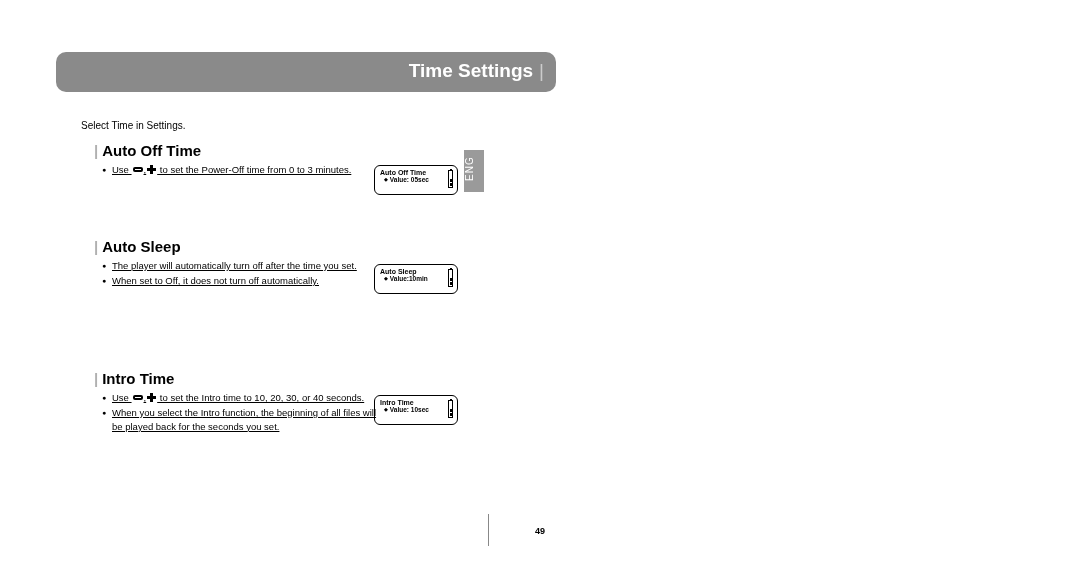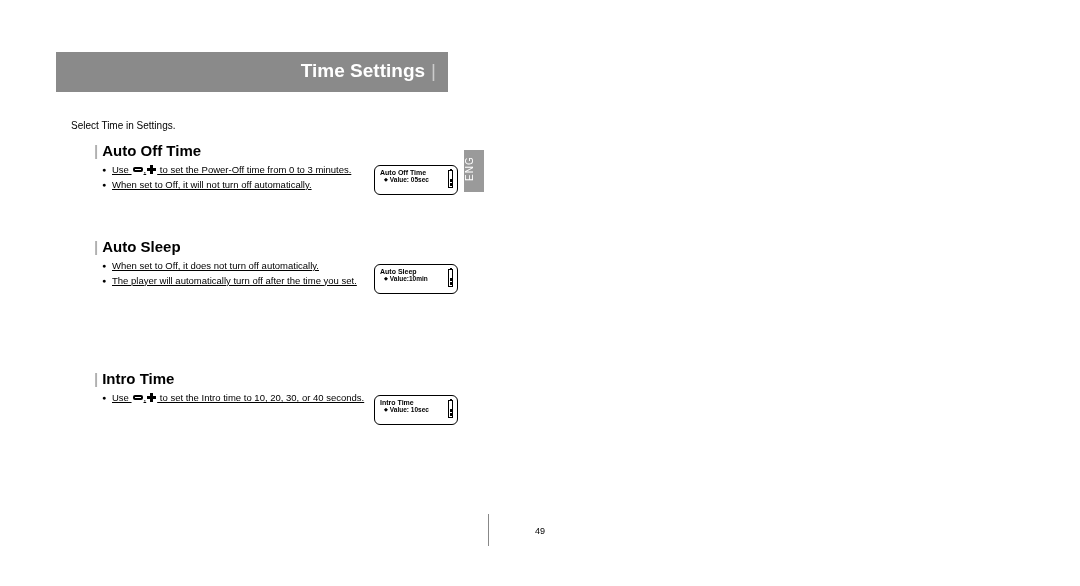--- a/index.html
+++ b/index.html
@@ -8,23 +8,24 @@
     height: 586px;
     background: #fff;
     font-family: Arial, Helvetica, sans-serif;
     position: relative;
     color: #000;
   }
   .header-banner {
     position: absolute;
     top: 52px;
     left: 56px;
-    width: 392px;
+    width: 500px;
     height: 40px;
     background: #8a8a8a;
+    border-radius: 10px;
   }
   .header-title {
     position: absolute;
     right: 12px;
     top: 8px;
     color: #fff;
     font-size: 19px;
     font-weight: bold;
   }
   .header-title .pipe {
@@ -43,21 +44,21 @@
     font-size: 10px;
     letter-spacing: 1px;
     writing-mode: vertical-rl;
     transform: rotate(180deg);
     text-align: center;
     padding-top: 4px;
   }
   .intro-line {
     position: absolute;
     top: 120px;
-    left: 71px;
+    left: 81px;
     font-size: 10px;
   }
   .section-title {
     font-size: 15px;
     font-weight: bold;
     position: absolute;
     text-align: center;
   }
   .section-title .bar {
     color: #b0b0b0;
@@ -154,20 +155,21 @@
     left:1px; width:3px; height:3px;
     background:#000;
   }
 
   .page-num {
     position: absolute;
     bottom: 50px;
     left: 50%;
     transform: translateX(-50%);
     font-size: 9px;
+    font-weight: bold;
   }
   .page-divider {
     position: absolute;
     bottom: 40px;
     left: 488px;
     width: 1px;
     height: 32px;
     background: #888;
   }
 </style>
@@ -182,52 +184,52 @@
 
 <div class="lang-tab">ENG</div>
 
 <div class="intro-line">Select Time in Settings.</div>
 
 <div class="section-title" style="top:142px;left:94px">
   <span class="bar">|</span><span>Auto Off Time</span>
 </div>
 <ul class="bullets" style="top:163px;left:102px">
   <li><span>Use </span><span class="minus-icon"></span>,<span class="plus-icon"></span><span> to set the Power-Off time from 0 to 3 minutes.</span></li>
-  <li>When set to Off, it will not turn off automatically.</li>
 </ul>
 <div class="screen-box" style="top:165px;left:374px">
   <div>Auto Off Time</div>
   <div class="val">Value: 05sec</div>
   <div class="battery">
       <div class="seg" style="bottom:1px"></div>
       <div class="seg" style="bottom:5px"></div>
     </div>
 </div>
 
 <div class="section-title" style="top:238px;left:94px">
   <span class="bar">|</span><span>Auto Sleep</span>
 </div>
 <ul class="bullets" style="top:259px;left:102px">
+  <li>The player will automatically turn off after the time you set.</li>
   <li>When set to Off, it does not turn off automatically.</li>
-  <li>The player will automatically turn off after the time you set.</li>
 </ul>
 <div class="screen-box" style="top:264px;left:374px">
   <div>Auto Sleep</div>
   <div class="val">Value:10min</div>
   <div class="battery">
       <div class="seg" style="bottom:1px"></div>
       <div class="seg" style="bottom:5px"></div>
     </div>
 </div>
 
 <div class="section-title" style="top:370px;left:94px">
   <span class="bar">|</span><span>Intro Time</span>
 </div>
 <ul class="bullets" style="top:391px;left:102px">
   <li><span>Use </span><span class="minus-icon"></span>,<span class="plus-icon"></span><span> to set the Intro time to 10, 20, 30, or 40 seconds.</span></li>
+  <li>When you select the Intro function, the beginning of all files will be played back for the seconds you set.</li>
 </ul>
 <div class="screen-box" style="top:395px;left:374px">
   <div>Intro Time</div>
   <div class="val">Value: 10sec</div>
   <div class="battery">
       <div class="seg" style="bottom:1px"></div>
       <div class="seg" style="bottom:5px"></div>
     </div>
 </div>
 

